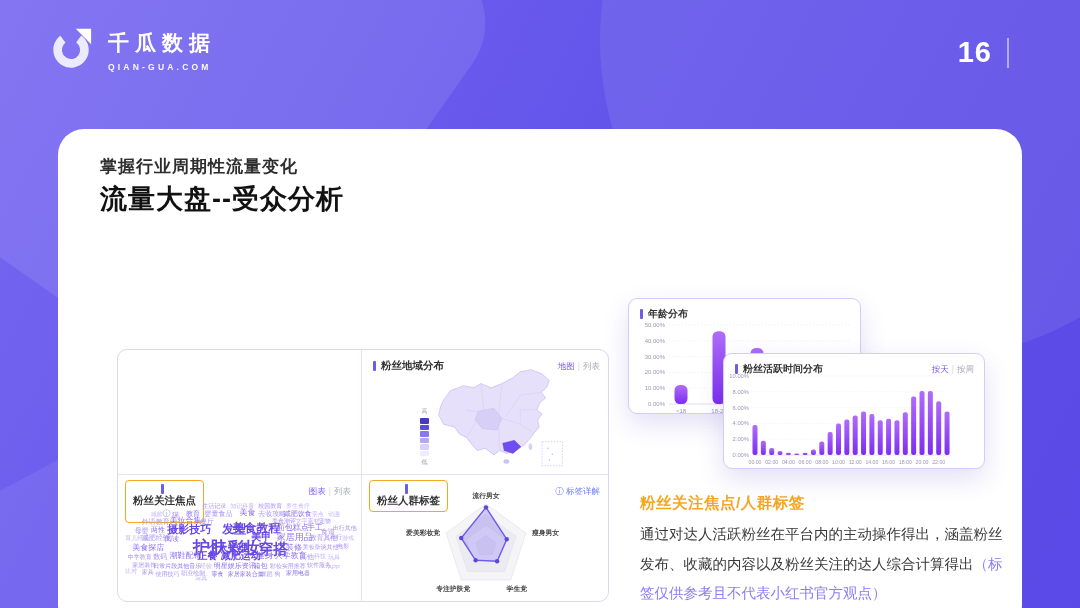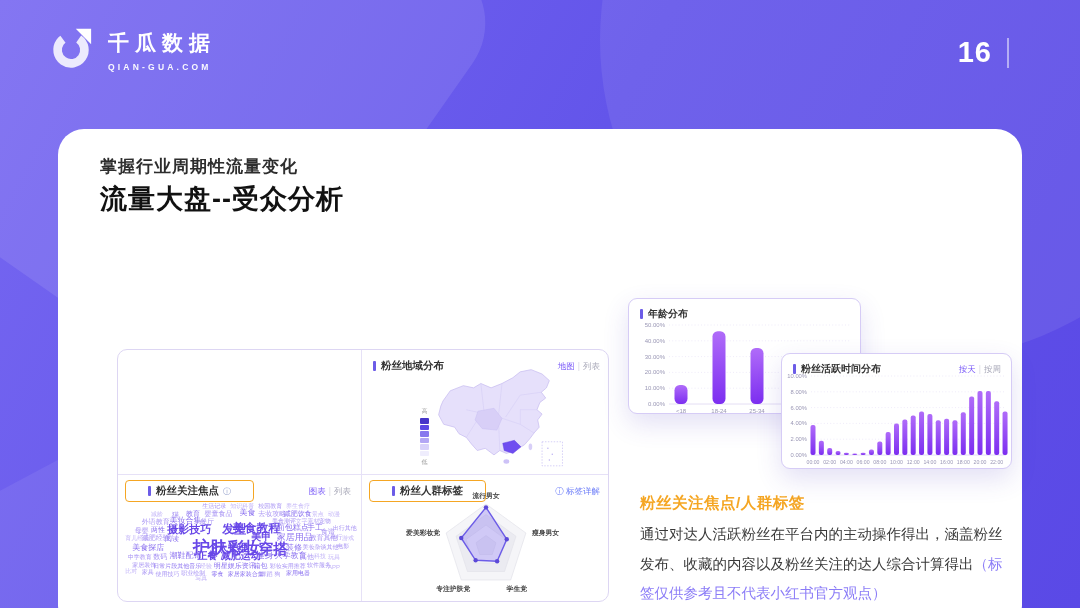--- a/index.html
+++ b/index.html
@@ -40,21 +40,21 @@
   .panel .vdiv { position:absolute; left:243px; top:0; width:1px; height:100%; background:#e6e1f7; }
   .panel .hdiv { position:absolute; left:0; top:124px; width:100%; height:1px; background:#e6e1f7; }
   .quad { position:absolute; overflow:hidden; }
   .q-gender { left:0; top:0; width:243px; height:124px; }
   .q-region { left:244px; top:0; width:248px; height:124px; }
   .q-focus { left:0; top:125px; width:243px; height:128px; }
   .q-tags { left:244px; top:125px; width:248px; height:128px; }
 
   .ptitle { position:absolute; left:11px; top:9px; display:flex; align-items:center; font-size:10.5px; font-weight:bold; color:#333; }
   .pmark { display:inline-block; width:3px; height:10px; background:#6c5ce7; border-radius:1px; margin-right:5px; }
-  .ptitle.boxed { left:7px; top:5px; border:1.5px solid #f5a623; border-radius:4px; padding:3px 22px; }
+  .ptitle.boxed { left:7px; top:5px; border:1.5px solid #f5a623; border-radius:4px; padding:3px 7px;flex-direction:column; }
   .info-i { font-size:8px; color:#97a2cc; margin-left:4px; font-weight:normal; }
   .toggle { position:absolute; right:10px; top:11px; font-size:8.5px; }
   .toggle .on { color:#7a5af8; }
   .toggle .sep { color:#d8d8e2; margin:0 3px; }
   .toggle .off { color:#a8a8b8; }
   .detail-link { position:absolute; right:10px; top:11px; font-size:8.5px; color:#6b7cf8; }
 
   
   .donut-box { position:absolute; left:76px; top:27px; width:90px; height:90px; }
   .donut-label { position:absolute; font-size:6px; line-height:1.25; text-align:center; }
@@ -69,21 +69,21 @@
   .map-legend .sq { width:9px; height:5.5px; border-radius:1px; margin:1px 0; }
 
   
   .cloud { position:absolute; left:5px; top:26px; width:233px; height:100px; }
   .cloud span { position:absolute; white-space:nowrap; line-height:1; }
 
   
   .fcard { position:absolute; background:#fff; border:1px solid #d6ccf6; border-radius:9px;
     box-shadow:0 10px 26px rgba(80,60,190,.16); }
   .fcard-age { left:570px; top:169px; width:233px; height:116px; z-index:2; }
-  .fcard-time { left:723px; top:224px; width:231px; height:116px; z-index:3; }
+  .fcard-time { left:665px; top:224px; width:262px; height:116px; z-index:3; }
   .fcard .ptitle { left:11px; top:8px; font-size:10px; }
   .fcard .toggle { top:10px; }
   .chart-host { position:absolute; left:0; top:0; width:100%; height:100%; }
 
   
   .note { position:absolute; left:582px; top:364px; width:366px; }
   .note h3 { font-size:15.5px; color:#f5a623; font-weight:bold; letter-spacing:.5px; margin-bottom:6px; }
   .note p { font-size:14.5px; color:#3a3a3a; line-height:2.05; }
   .note .disc { color:#8b7cf7; }
 

